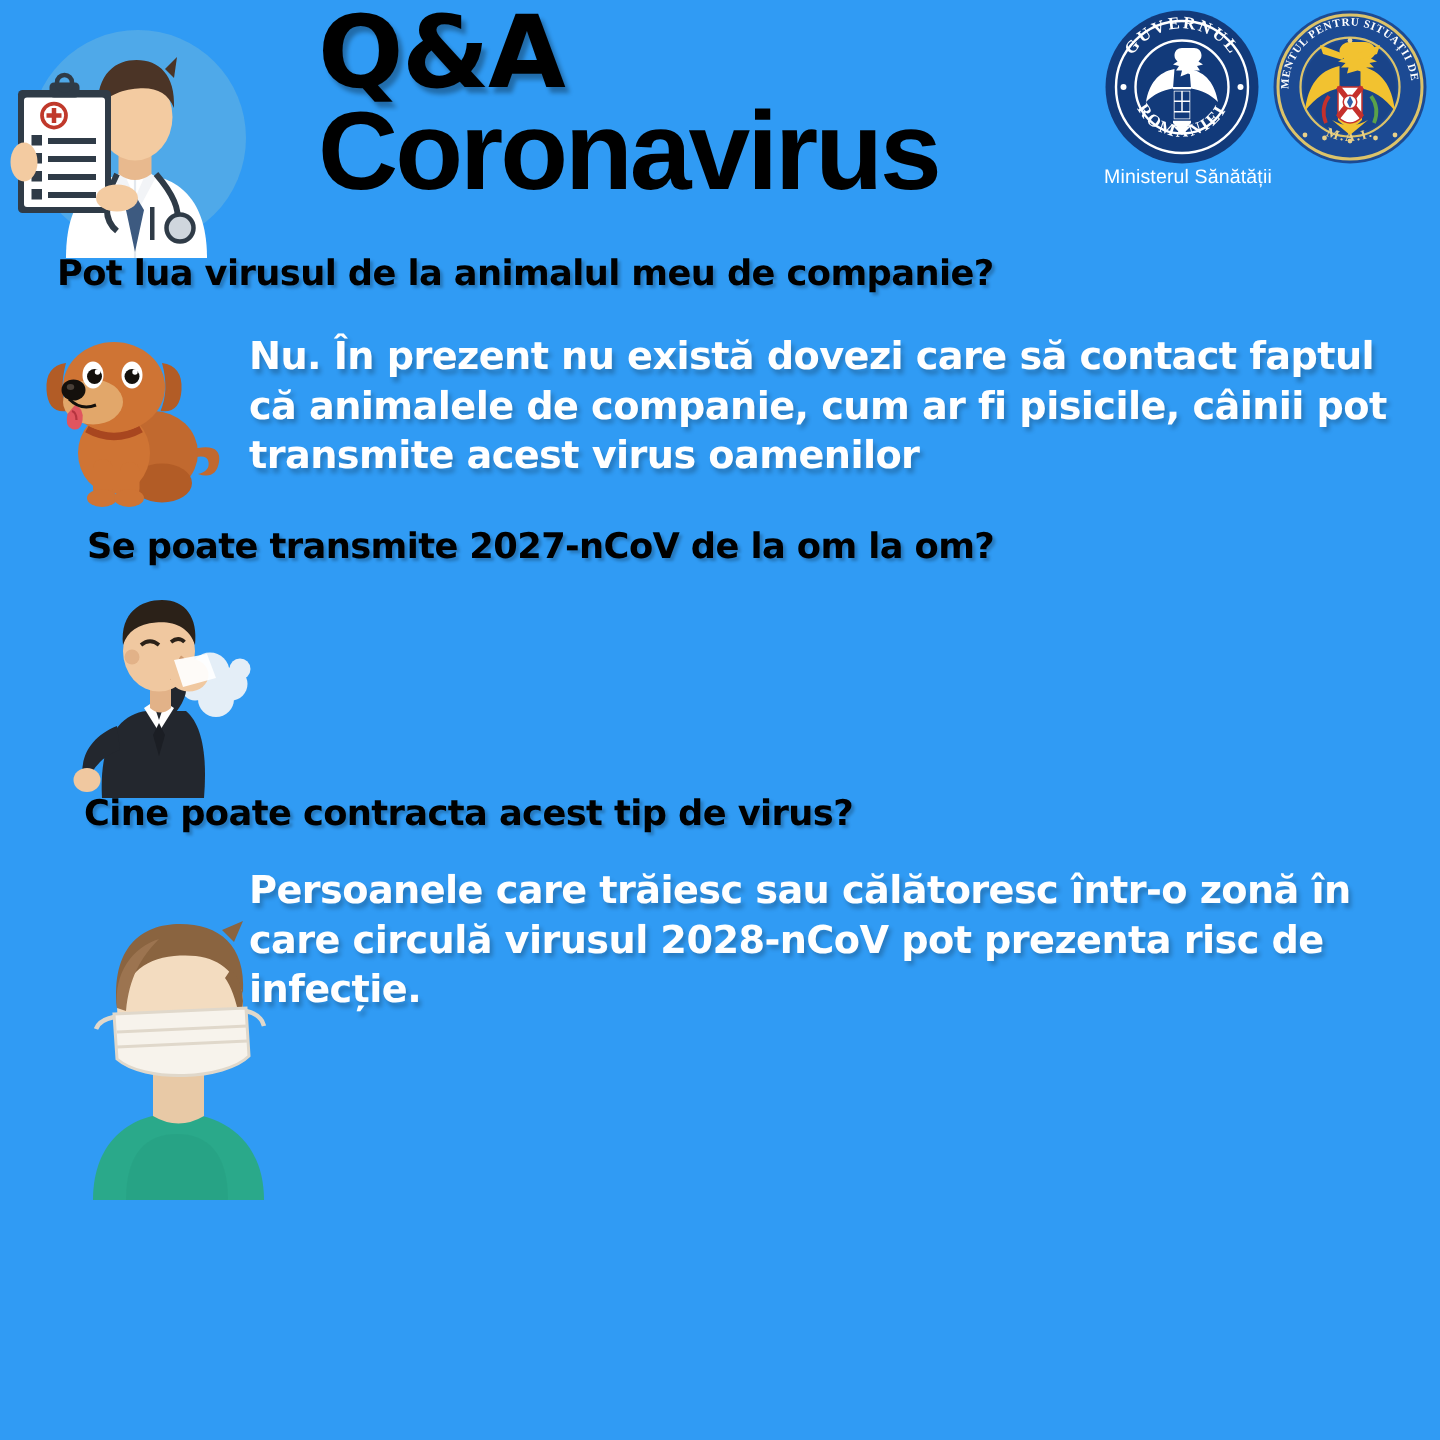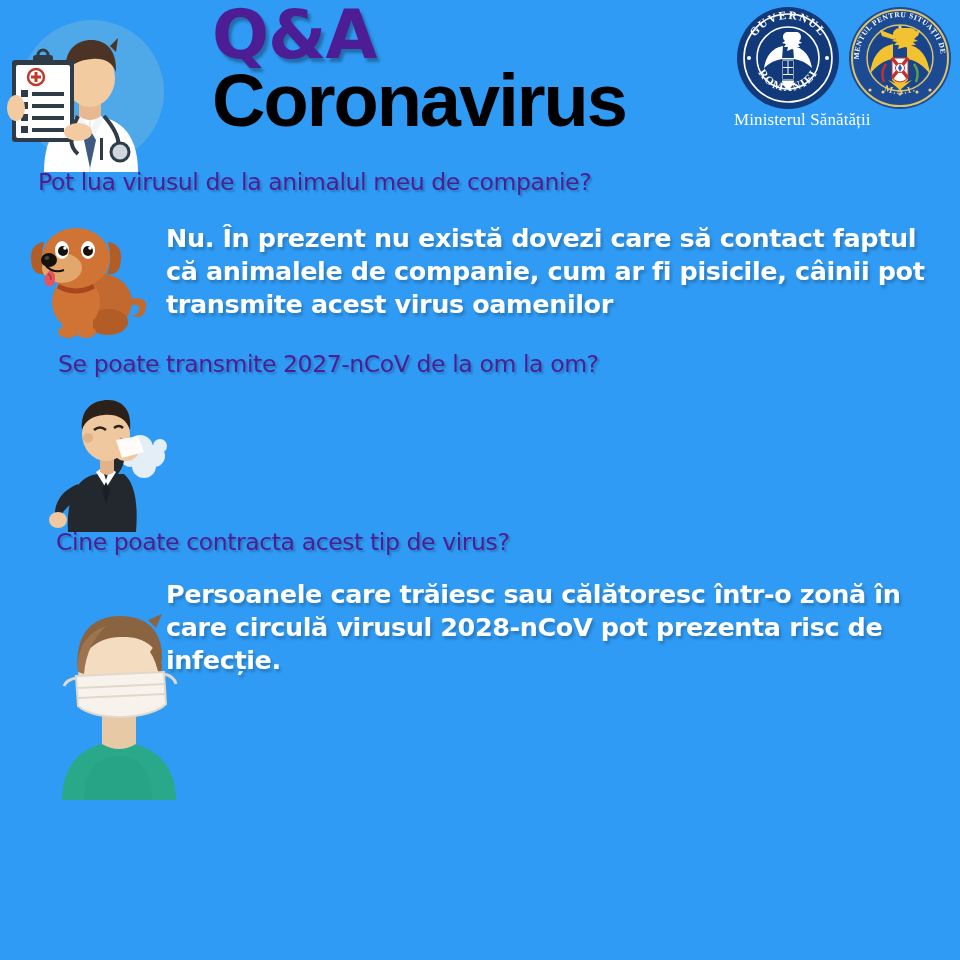--- a/index.html
+++ b/index.html
@@ -40,21 +40,21 @@
     position: absolute;
     left: 212px;
     top: 4px;
     width: 520px;
   }
   .title-qa {
     font-family: "DejaVu Sans", sans-serif;
     font-weight: 700;
     font-size: 67px;
     line-height: 0.95;
-    color: #4c1d95;
+    color: #000000;
     letter-spacing: -1px;
     text-shadow: 3px 4px 3px rgba(0,0,0,0.30);
     margin: 0;
     padding: 0;
   }
   .title-corona {
     font-family: Liberation Sans, sans-serif;
     font-weight: 700;
     font-size: 74px;
     line-height: 1.0;
@@ -77,34 +77,34 @@
     top: 0;
   }
   .seal-gov { left: 0; }
   .seal-dsu { left: 112px; }
   .ministry-label {
     position: absolute;
     left: -2px;
     top: 104px;
     width: 116px;
     text-align: center;
-    font-family: Liberation Serif, serif;
-    font-size: 17px;
+    font-family: Liberation Sans, sans-serif;
+    font-size: 13px;
     color: #ffffff;
     letter-spacing: 0.1px;
     white-space: nowrap;
   }
 
   
   .question {
     position: absolute;
     font-family: "DejaVu Sans", sans-serif;
-    font-weight: 400;
+    font-weight: 700;
     font-size: 23.5px;
-    color: #4c1d95;
+    color: #000000;
     letter-spacing: -0.4px;
     white-space: nowrap;
     text-shadow: 2px 2px 2px rgba(0,0,0,0.22);
   }
   #q1 { left: 38px;  top: 168px; }
   #q2 { left: 58px;  top: 350px; }
   #q3 { left: 56px;  top: 528px; }
 
   .answer {
     position: absolute;

